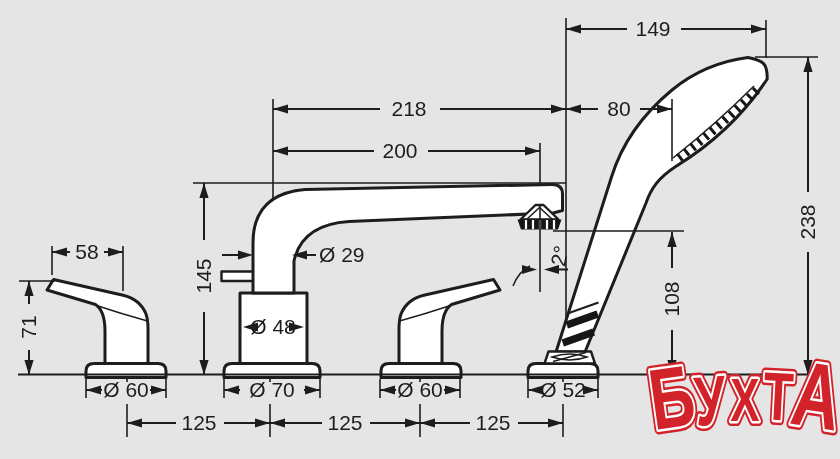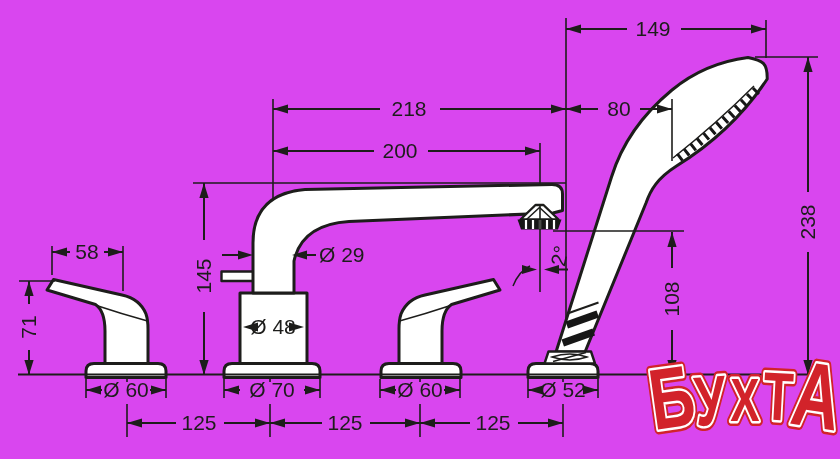--- a/index.html
+++ b/index.html
@@ -1,16 +1,16 @@
 <!DOCTYPE html>
 <html><head>
 <meta charset="utf-8">
 <style>
   html,body{margin:0;padding:0;background:#ffffff;}
-  .stage{width:840px;height:459px;position:relative;background:#d946ef;overflow:hidden;}
+  .stage{width:840px;height:459px;position:relative;background:#e5e5e5;overflow:hidden;}
   svg{display:block;}
   .ol{fill:#ffffff;stroke:#1d1d1b;stroke-width:3;stroke-linejoin:round;stroke-linecap:round;}
   .ol2{fill:#ffffff;stroke:#1d1d1b;stroke-width:2.4;stroke-linejoin:round;}
   .dl{stroke:#1d1d1b;stroke-width:2;}
   .xl{stroke:#1d1d1b;stroke-width:1.6;}
   .tl{stroke:#1d1d1b;stroke-width:1.5;fill:none;}
   .ah{fill:#1d1d1b;stroke:none;}
   .blk{fill:#161616;stroke:none;}
   .wt{stroke:#ffffff;stroke-width:2.2;}
   .lbl{font-family:"Liberation Sans",sans-serif;font-size:21px;fill:#1d1d1b;}

